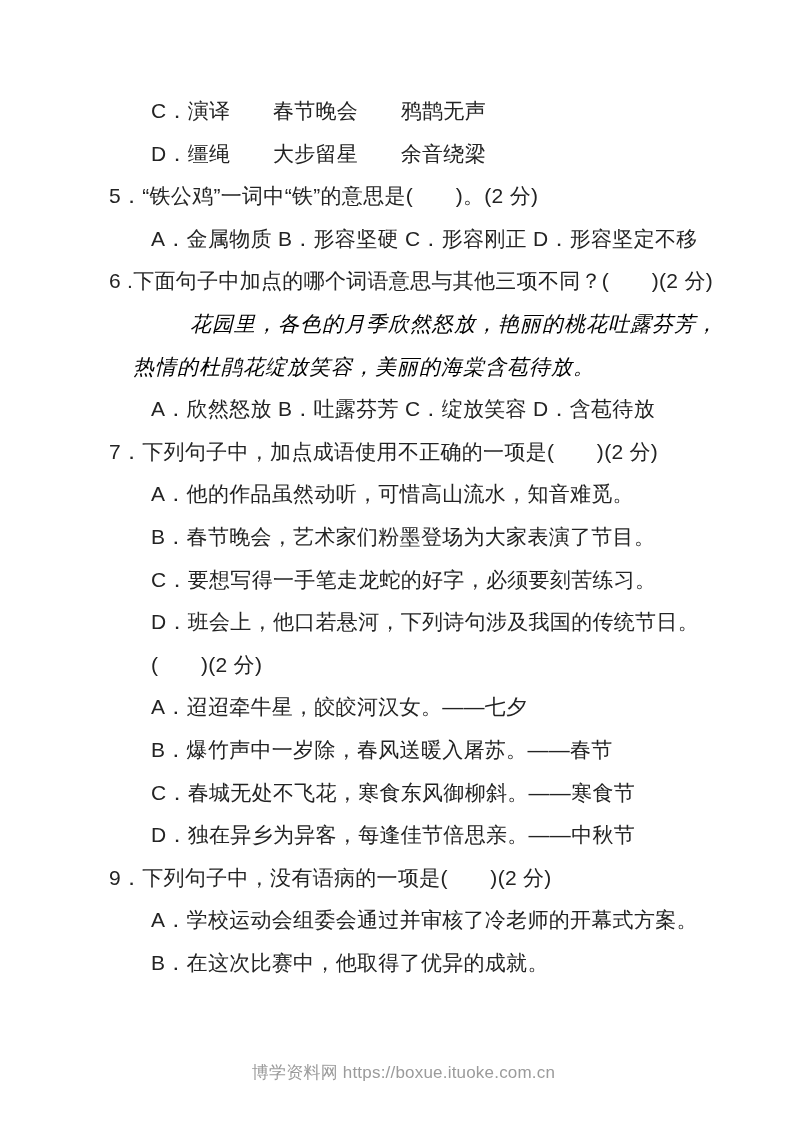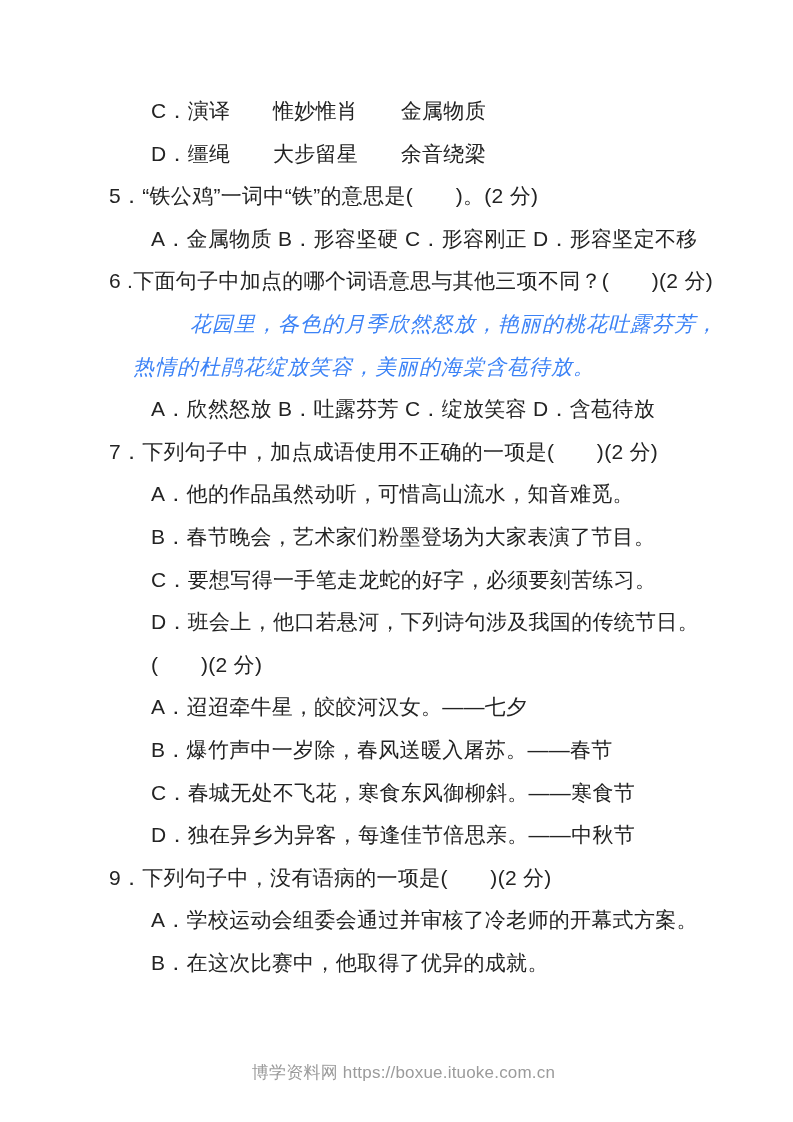--- a/index.html
+++ b/index.html
@@ -28,21 +28,21 @@
     white-space: nowrap;
     letter-spacing: 0.3px;
   }
   .q { margin-left: 4px; }
   .opt { margin-left: 46px; }
   .passage {
     margin-left: 28px;
     font-family: "Liberation Serif", serif;
     font-style: italic;
     letter-spacing: 1px;
-    color: #3b82f6;
+    color: #000000;
   }
   .passage-first { text-indent: 57px; }
   .footer {
     position: absolute;
     top: 1058px;
     left: 0;
     width: 793px;
     text-align: center;
     color: #9b9b9b;
     font-size: 17px;
@@ -50,21 +50,21 @@
     letter-spacing: 0.2px;
     margin-left: 7px;
   }
 </style>
 </head>
 <body>
 
 <div class="page">
   <div class="content">
 
-    <div class="line opt">C．演译　　惟妙惟肖　　金属物质</div>
+    <div class="line opt">C．演译　　春节晚会　　鸦鹊无声</div>
     <div class="line opt">D．缰绳　　大步留星　　余音绕梁</div>
 
     <div class="line q">5．“铁公鸡”一词中“铁”的意思是(　　)。(2 分)</div>
     <div class="line opt">A．金属物质 B．形容坚硬 C．形容刚正 D．形容坚定不移</div>
 
     <div class="line q">6 .下面句子中加点的哪个词语意思与其他三项不同？(　　)(2 分)</div>
     <div class="line passage passage-first">花园里，各色的月季欣然怒放，艳丽的桃花吐露芬芳，</div>
     <div class="line passage">热情的杜鹃花绽放笑容，美丽的海棠含苞待放。</div>
     <div class="line opt">A．欣然怒放 B．吐露芬芳 C．绽放笑容 D．含苞待放</div>
 

